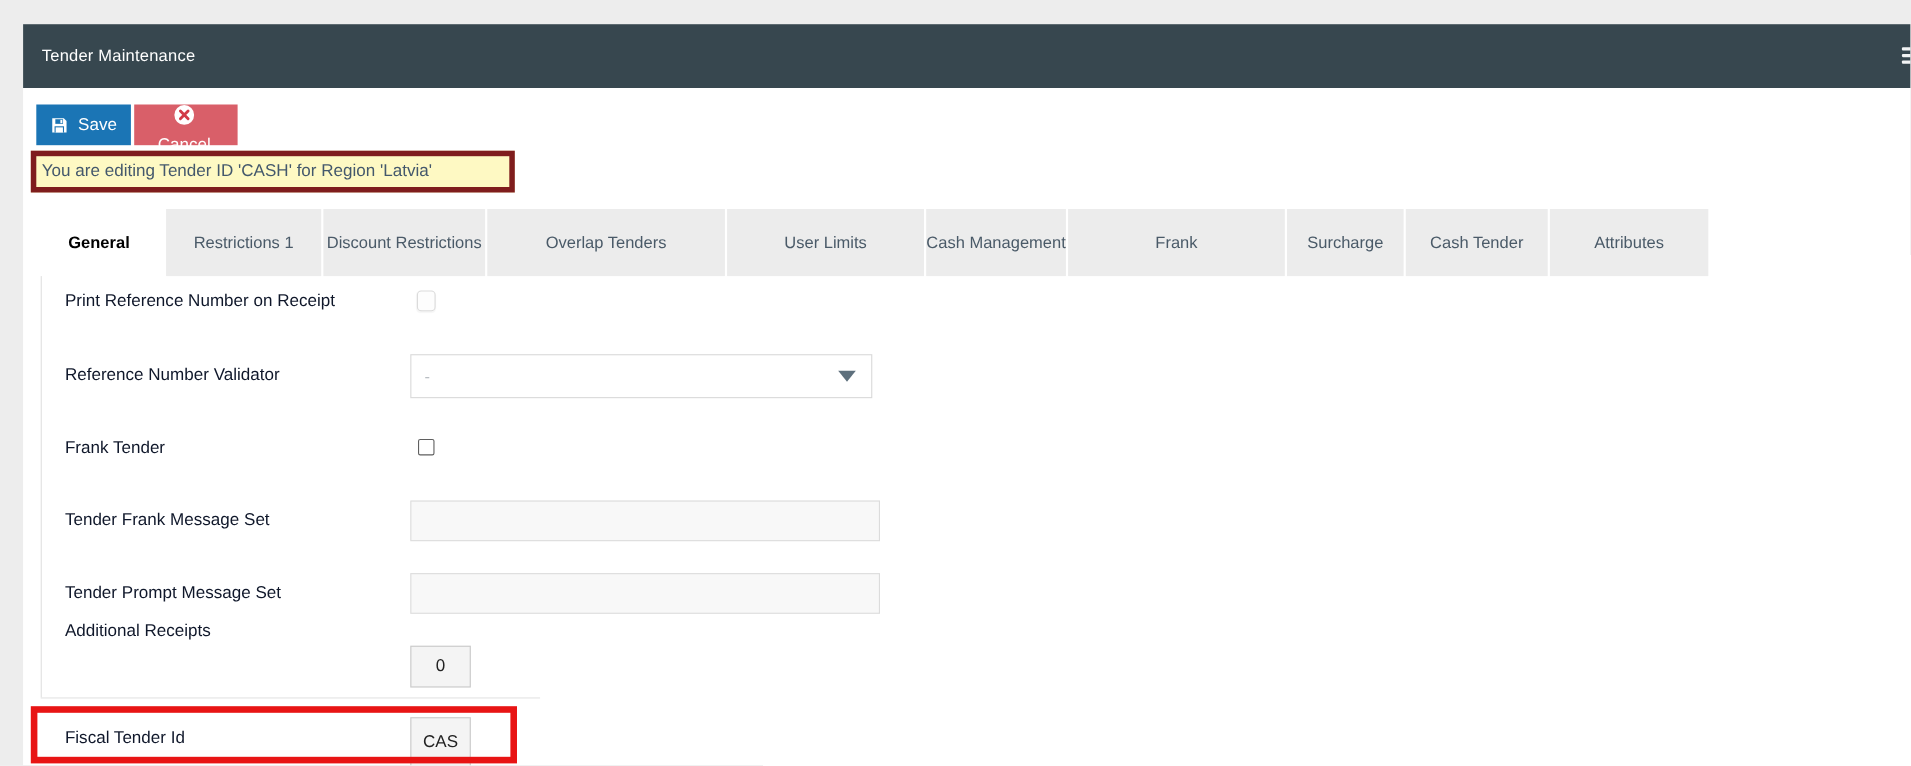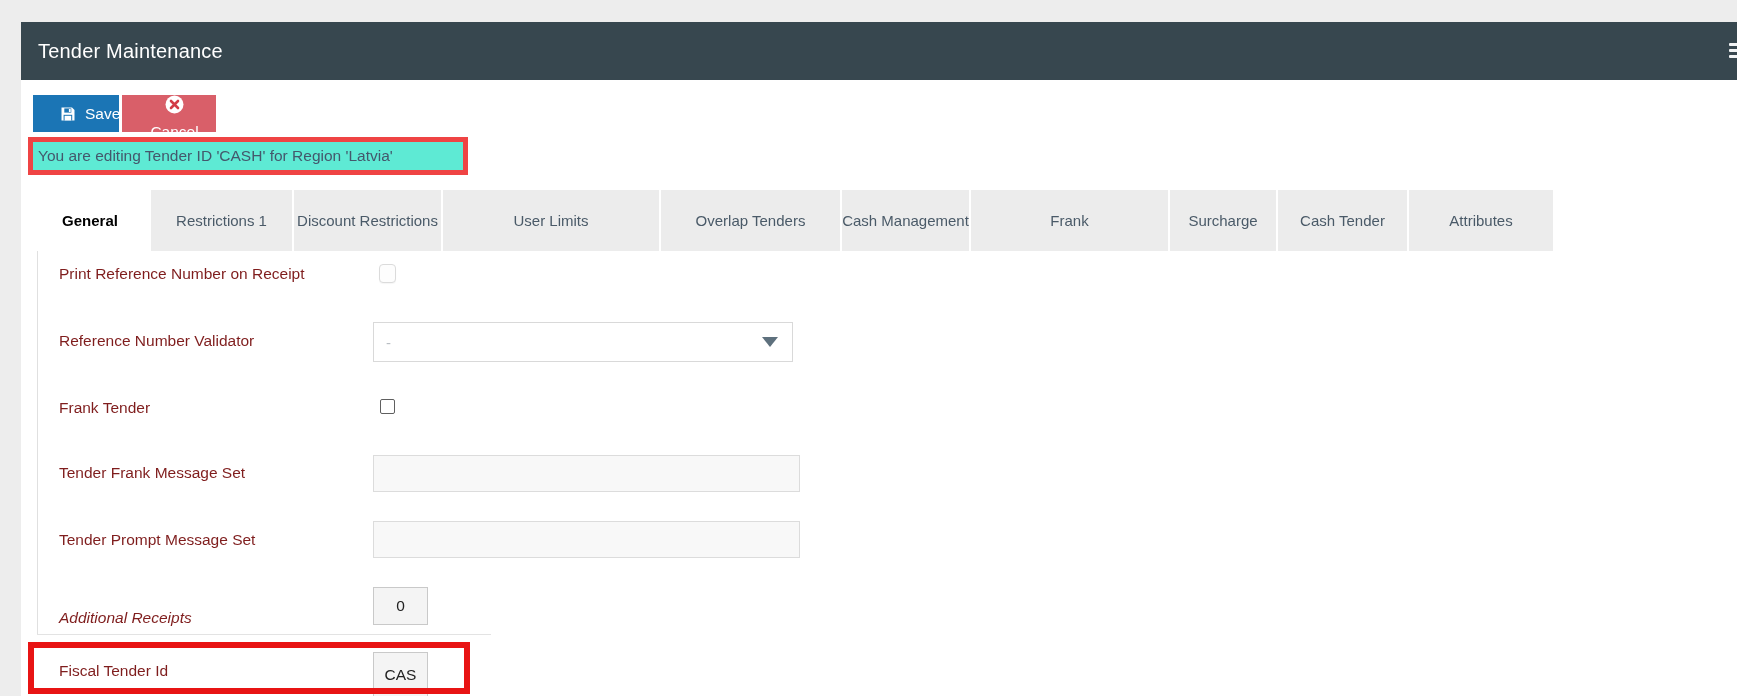--- a/index.html
+++ b/index.html
@@ -5,32 +5,32 @@
   * { margin:0; padding:0; box-sizing:border-box; }
   html,body { background:#ededed; }
   body { font-family:"Liberation Sans", sans-serif; }
 
   .page { position:relative; width:1737px; height:696px; background:#ededed; overflow:hidden; }
 
   .content-surface { position:absolute; left:21px; top:22px; width:1716px; height:674px; background:#ffffff; }
 
   
   .app-header { position:absolute; left:21px; top:22px; width:1716px; height:58px; background:#37474f; }
-  .app-title { position:absolute; left:17px; top:0; height:58px; line-height:58px; color:#ffffff; font-size:20px; letter-spacing:0.2px; }
+  .app-title { position:absolute; left:17px; top:0; height:58px; line-height:58px; color:#ffffff; font-size:15px; letter-spacing:0.2px; }
   .menu-icon { position:absolute; left:1708px; top:21px; width:18px; height:16px; cursor:pointer; }
   .menu-icon span { display:block; width:16px; height:3px; background:#f2f4f5; border-radius:1px; margin-bottom:3px; }
 
   
-  .btn { position:absolute; top:95px; height:37px; display:flex; align-items:center; gap:9px; border:none; color:#fff; font-size:15.5px; font-family:"Liberation Sans", sans-serif; cursor:pointer; padding:0 16px 0 27px; }
+  .btn { position:absolute; top:95px; height:37px; display:flex; align-items:center; gap:9px; border:none; color:#fff; font-size:15.5px; font-family:"Liberation Sans", sans-serif; cursor:pointer; padding:0 16px 0 13px; }
   .btn-save { left:33px; width:86px; background:#1b75b5; }
   .btn-cancel { left:122px; width:94px; background:#d95f69;flex-direction:column; }
   .btn .ic { display:flex; align-items:center; }
 
   
-  .notice-box { position:absolute; left:28px; top:137px; width:440px; height:38px; border:5px solid #ef4444; display:flex; align-items:center; background:#5eead4; }
+  .notice-box { position:absolute; left:28px; top:137px; width:440px; height:38px; border:5px solid #7f1d1d; display:flex; align-items:center; background:#fef9c3; }
   .notice-text { padding-left:5px; font-size:15.5px; color:#44586c; white-space:nowrap; }
 
   
   .tabstrip { position:absolute; left:31px; top:190px; height:61px; display:flex; }
   .tab { height:61px; line-height:61px; text-align:center; background:#ececec; color:#4a5a68; font-size:15px; margin-right:2px; cursor:pointer; white-space:nowrap; }
   .tab.active { background:#ffffff; color:#000000; font-weight:bold; }
   .tab:nth-child(1){width:118px}
   .tab:nth-child(2){width:141px}
   .tab:nth-child(3){width:147px}
   .tab:nth-child(4){width:216px}
@@ -39,21 +39,21 @@
   .tab:nth-child(7){width:197px}
   .tab:nth-child(8){width:106px}
   .tab:nth-child(9){width:129px}
   .tab:nth-child(10){width:144px}
   .tab:nth-child(11){width:119px}
 
   
   .pane-left-border { position:absolute; left:37px; top:251px; width:1px; height:383px; background:#e0e0e0; }
   .pane-divider { position:absolute; left:37px; top:634px; width:454px; height:1px; background:#e3e3e3; }
 
-  .field-label { position:absolute; left:59px; color:#7f1d1d; font-size:15.5px; line-height:16px; white-space:nowrap; }
+  .field-label { position:absolute; left:59px; color:#0f172a; font-size:15.5px; line-height:16px; white-space:nowrap; }
 
   .checkbox-disabled { position:absolute; left:379px; width:17px; height:19px; background:#fdfdfd; border:1px solid #dbdbdb; border-radius:4px; box-shadow:0 1px 1px rgba(0,0,0,0.04); }
   .checkbox-enabled { position:absolute; left:380px; width:15px; height:15px; background:#ffffff; border:1.5px solid #5f5f5f; border-radius:2px; cursor:pointer; }
 
   .select-box { position:absolute; left:373px; top:322px; width:420px; height:40px; background:#ffffff; border:1px solid #d9d9d9; display:flex; align-items:center; cursor:pointer; }
   .select-value { padding-left:12px; color:#b9bec3; font-size:15px; flex:1; }
   .select-caret { width:0; height:0; border-left:8px solid transparent; border-right:8px solid transparent; border-top:10px solid #5e707d; margin-right:14px; }
 
   .text-input { position:absolute; left:373px; width:427px; height:37px; background:#f8f8f8; border:1px solid #dcdcdc; font-family:"Liberation Sans", sans-serif; font-size:15px; color:#222; padding:0 10px; }
   .small-input { position:absolute; left:373px; width:55px; background:#f4f4f4; border:1px solid #c9c9c9; font-family:"Liberation Sans", sans-serif; font-size:15.5px; color:#222222; text-align:center; }
@@ -102,22 +102,22 @@
   </button>
 
   <div class="notice-box">
     <div class="notice-text">You are editing Tender ID 'CASH' for Region 'Latvia'</div>
   </div>
 
   <div class="tabstrip">
     <div class="tab active">General</div>
     <div class="tab">Restrictions 1</div>
     <div class="tab">Discount Restrictions</div>
+    <div class="tab">Overlap Tenders</div>
     <div class="tab">User Limits</div>
-    <div class="tab">Overlap Tenders</div>
     <div class="tab">Cash Management</div>
     <div class="tab">Frank</div>
     <div class="tab">Surcharge</div>
     <div class="tab">Cash Tender</div>
     <div class="tab">Attributes</div>
   </div>
 
   <div class="pane-left-border"></div>
   <div class="pane-divider"></div>
 
@@ -132,20 +132,20 @@
 
   <div class="field-label" style="top:400px;">Frank Tender</div>
   <div class="checkbox-enabled" style="top:399px;"></div>
 
   <div class="field-label" style="top:465px;">Tender Frank Message Set</div>
   <input class="text-input" style="top: 455px;" value="">
 
   <div class="field-label" style="top:532px;">Tender Prompt Message Set</div>
   <input class="text-input" style="top: 521px;" value="">
 
-  <div class="field-label" style="top:610px;font-style:italic;">Additional Receipts</div>
+  <div class="field-label" style="top:566px;">Additional Receipts</div>
   <input class="small-input input-receipts" value="0" style="">
 
   <div class="field-label" style="top:663px;">Fiscal Tender Id</div>
   <input class="small-input input-fiscal" value="CAS" style="">
   <div class="fiscal-annotation"></div>
 
 </div>
 
 </body></html>

